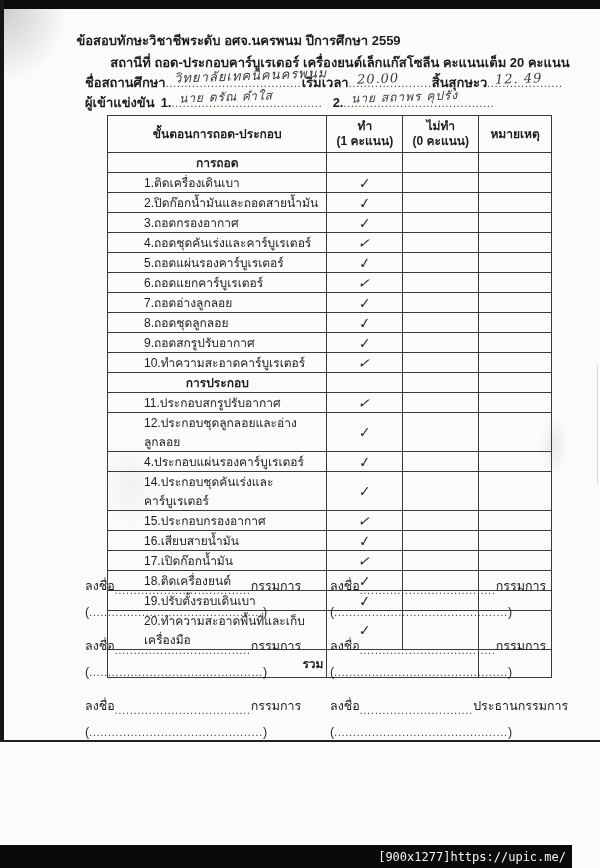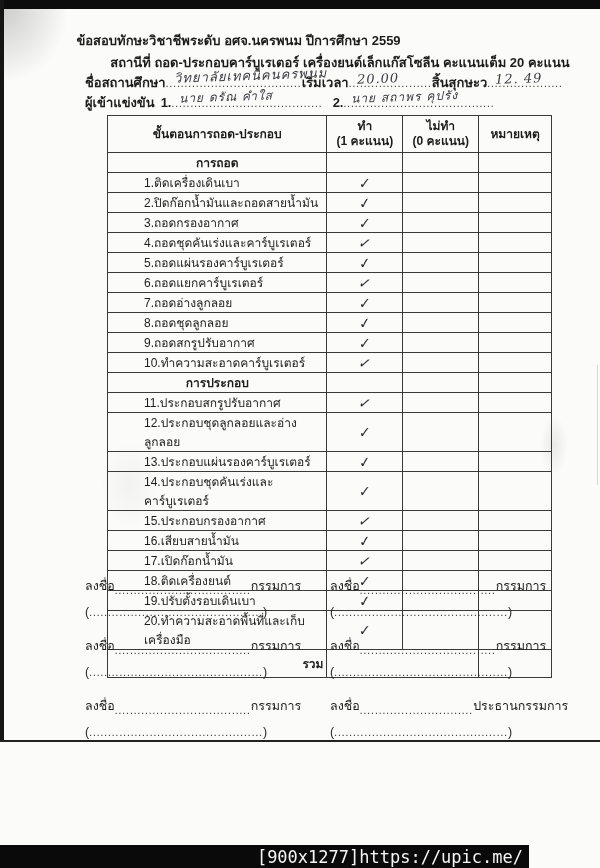--- a/index.html
+++ b/index.html
@@ -14,23 +14,23 @@
   .scan-left{position:absolute;left:0;top:0;width:4px;height:742px;background:#151515;}
   .scan-paper-edge{position:absolute;left:0;top:740px;width:600px;height:2px;background:#222;}
   .scan-corner{position:absolute;left:4px;top:9px;width:70px;height:80px;
     background:radial-gradient(ellipse at 0% 0%, rgba(120,120,120,.35), rgba(120,120,120,0) 65%);}
   .scan-fold{position:absolute;left:597px;top:365px;width:1px;height:120px;background:#d9d9d9;}
   .scan-smudge{position:absolute;left:540px;top:415px;width:28px;height:60px;border-radius:50%;
     background:radial-gradient(ellipse, rgba(150,150,150,.18), rgba(150,150,150,0) 70%);}
   .scan-smudge2{position:absolute;left:100px;top:440px;width:60px;height:90px;border-radius:50%;
     background:radial-gradient(ellipse, rgba(160,160,160,.10), rgba(160,160,160,0) 70%);}
   .watermark-bar{
-    position:absolute;left:0;top:845px;width:529px;height:23px;background:#0a0a0a;
+    position:absolute;left:0;top:845px;width:572px;height:23px;background:#0a0a0a;
     display:flex;align-items:center;justify-content:flex-end;
-    color:#f5f5f5;font-size:17px;padding-right:6px;box-sizing:border-box;
+    color:#f5f5f5;font-size:12px;padding-right:6px;box-sizing:border-box;
     font-family:"DejaVu Sans Mono","Liberation Mono",monospace;letter-spacing:0;
   }
   
   .title{position:absolute;left:0;top:30px;width:477px;text-align:center;font-size:13px;font-weight:bold;}
   .subtitle{position:absolute;left:0;top:52px;width:600px;text-align:center;font-size:13px;font-weight:bold;padding-left:40px;}
   .fieldline{position:absolute;left:85px;width:446px;font-size:13px;font-weight:bold;
     display:flex;align-items:baseline;white-space:nowrap;}
   .fieldline .dots{position:relative;font-weight:normal;font-size:10px;letter-spacing:1px;color:#2a2a2a;}
   .hand{
     position:absolute;bottom:3px;left:8px;white-space:nowrap;
@@ -216,21 +216,21 @@
           <td class="c-notdone"></td>
           <td class="c-note"></td>
         </tr>
       <tr class="row-item">
           <td class="c-step">12.ประกอบชุดลูกลอยและอ่างลูกลอย</td>
           <td class="c-done"><span class="check">✓</span></td>
           <td class="c-notdone"></td>
           <td class="c-note"></td>
         </tr>
       <tr class="row-item">
-          <td class="c-step">13.ประกอบแผ่นรองคาร์บูเรเตอร์</td>
+          <td class="c-step">4.ประกอบแผ่นรองคาร์บูเรเตอร์</td>
           <td class="c-done"><span class="check">✓</span></td>
           <td class="c-notdone"></td>
           <td class="c-note"></td>
         </tr>
       <tr class="row-item">
           <td class="c-step">14.ประกอบชุดคันเร่งและคาร์บูเรเตอร์</td>
           <td class="c-done"><span class="check">✓</span></td>
           <td class="c-notdone"></td>
           <td class="c-note"></td>
         </tr>

